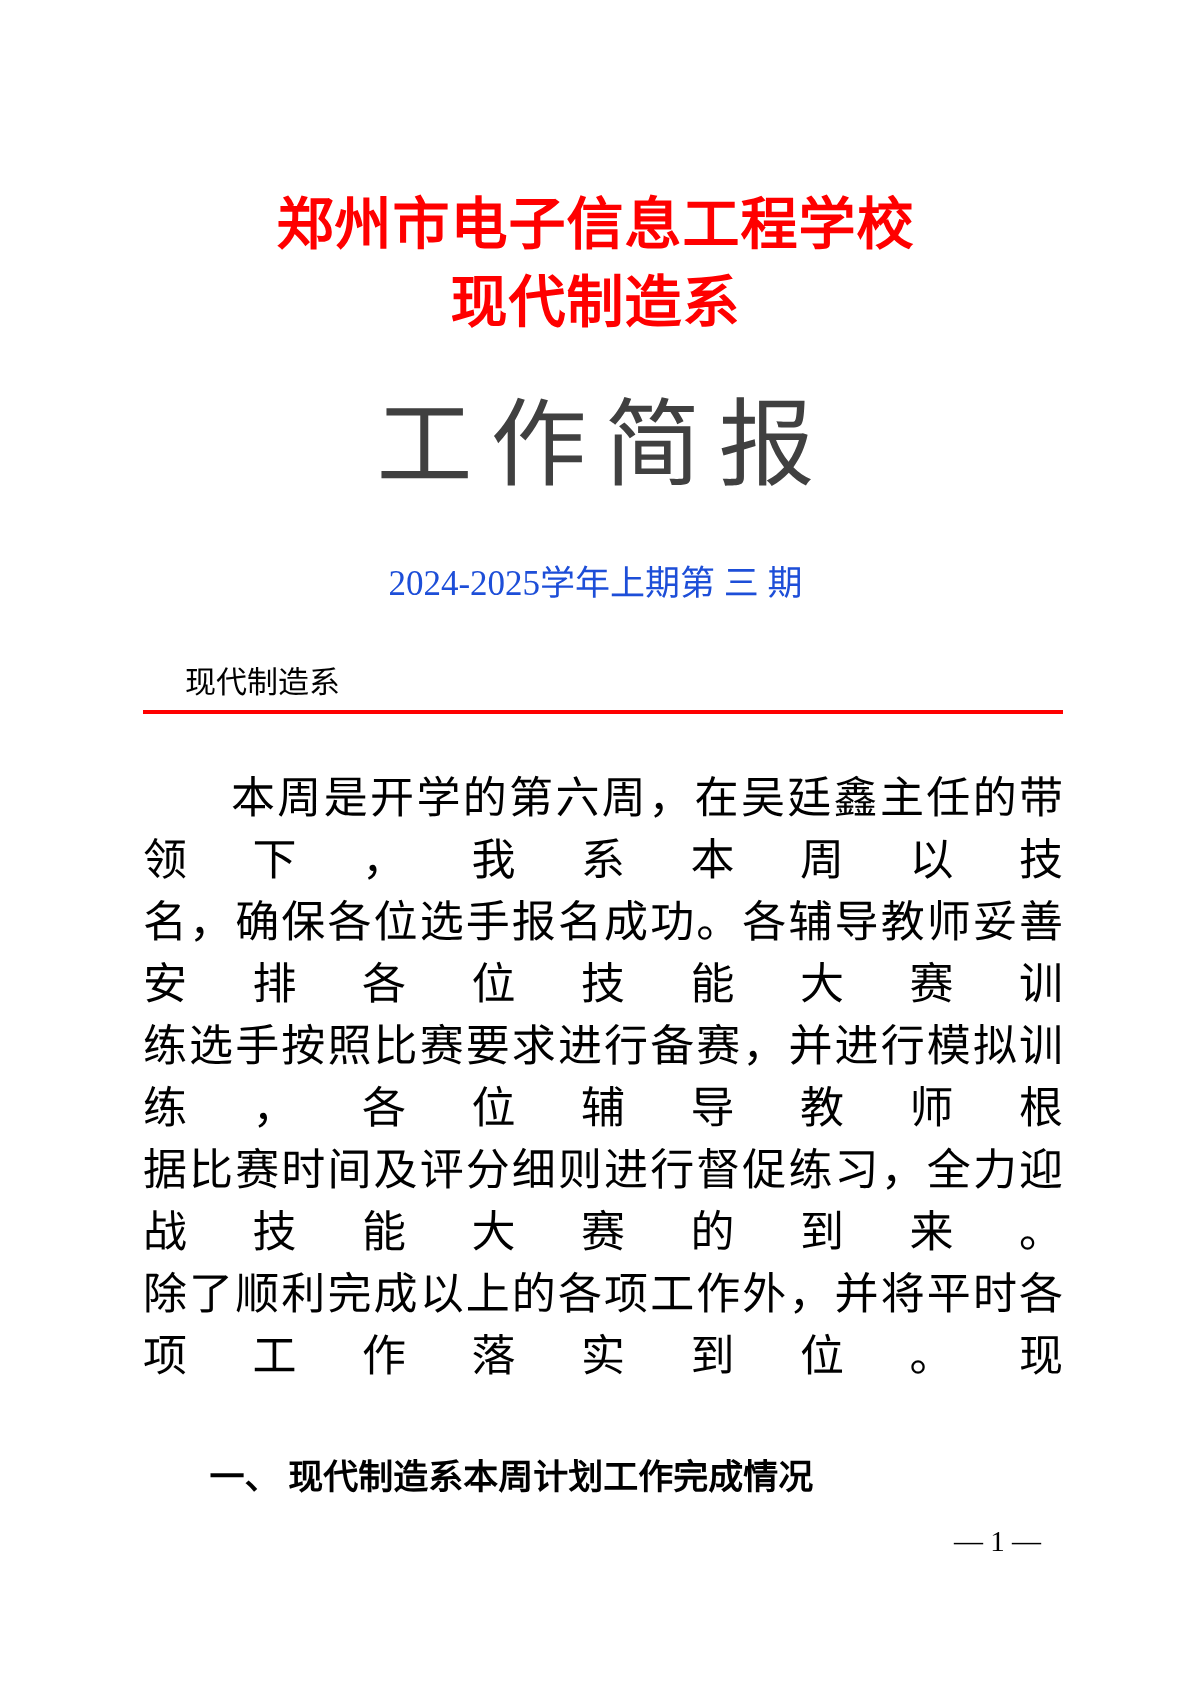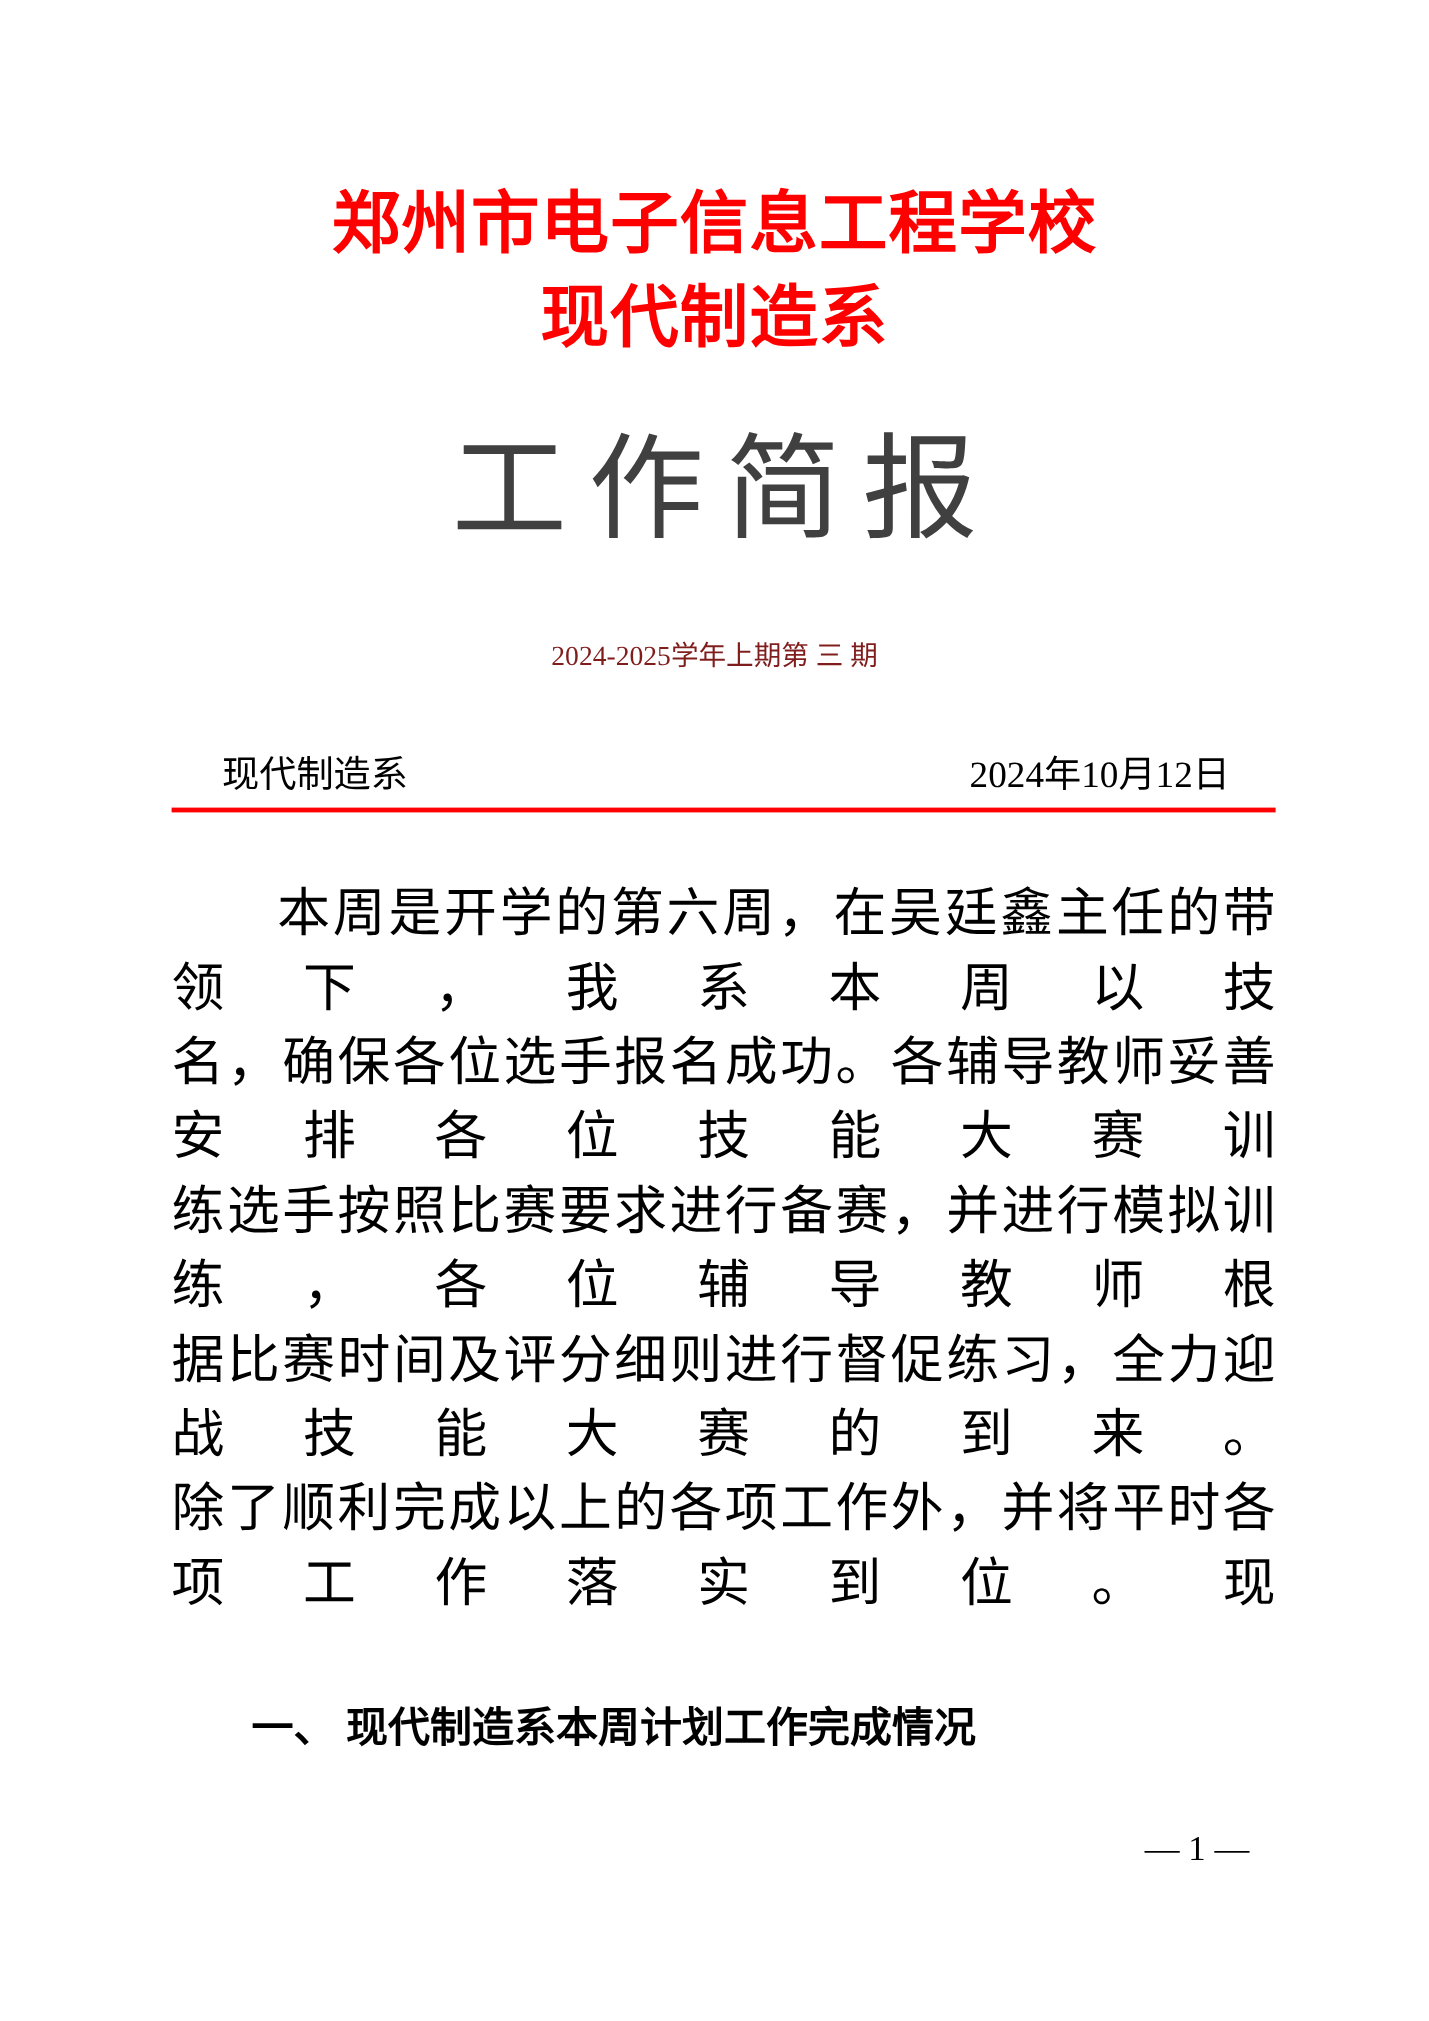--- a/index.html
+++ b/index.html
@@ -21,20 +21,21 @@
     text-align: center;
   }
   .school-title {
     padding-top: 152px;
     font-family: "Liberation Sans", "DejaVu Sans", sans-serif;
     font-weight: bold;
     font-size: 57px;
     line-height: 70px;
     color: #ff0000;
     letter-spacing: 1px;
+    margin-top: 37px;
   }
   .dept-title {
     margin-top: 8px;
     font-family: "Liberation Sans", "DejaVu Sans", sans-serif;
     font-weight: bold;
     font-size: 57px;
     line-height: 70px;
     color: #ff0000;
     letter-spacing: 1px;
   }
@@ -43,23 +44,23 @@
     font-family: "DejaVu Serif", "Liberation Serif", serif;
     font-weight: normal;
     font-size: 96px;
     line-height: 104px;
     color: #404040;
     letter-spacing: 18px;
     text-indent: 18px; 
   }
   .issue-line {
     margin-top: 66px;
-    font-size: 23px;
+    font-size: 35px;
     line-height: 42px;
-    color: #7f1d1d;
+    color: #1d4ed8;
   }
   
   .masthead {
     margin: 58px 128px 0 143px;
     padding: 0 38px 0 42px;
     display: flex;
     justify-content: space-between;
     align-items: flex-end;
     font-size: 31px;
     line-height: 40px;
@@ -111,21 +112,20 @@
 
   <div class="title-block">
     <div class="school-title">郑州市电子信息工程学校</div>
     <div class="dept-title">现代制造系</div>
     <div class="doc-title">工作简报</div>
     <div class="issue-line">2024-2025学年上期第 三 期</div>
   </div>
 
   <div class="masthead">
     <span>现代制造系</span>
-    <span>2024年10月12日</span>
   </div>
 
   <div class="red-rule"></div>
 
   <div class="body-text">
 
     <div class="para">
       <div class="bline just indent">本周是开学的第六周，在吴廷鑫主任的带领下，我系本周以技</div>
       <div class="bline just">名，确保各位选手报名成功。各辅导教师妥善安排各位技能大赛训</div>
       <div class="bline just">练选手按照比赛要求进行备赛，并进行模拟训练，各位辅导教师根</div>

